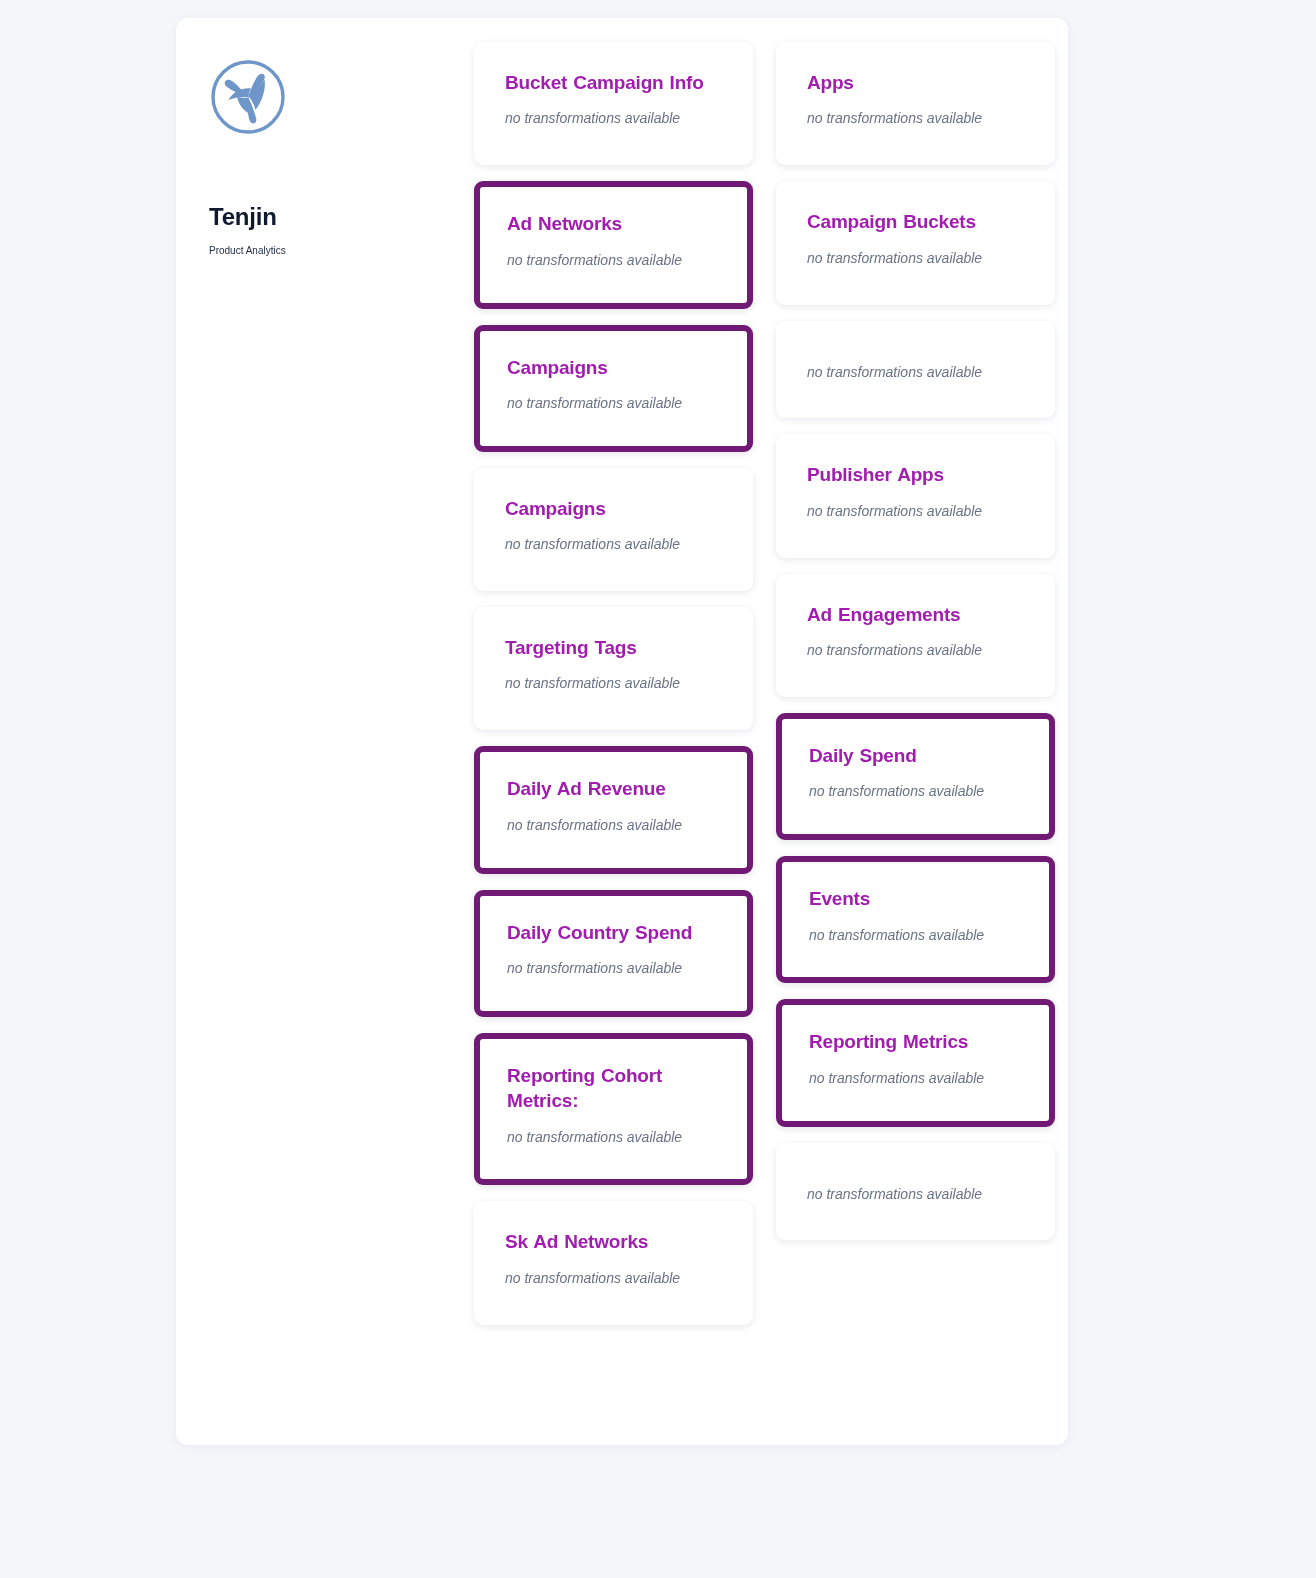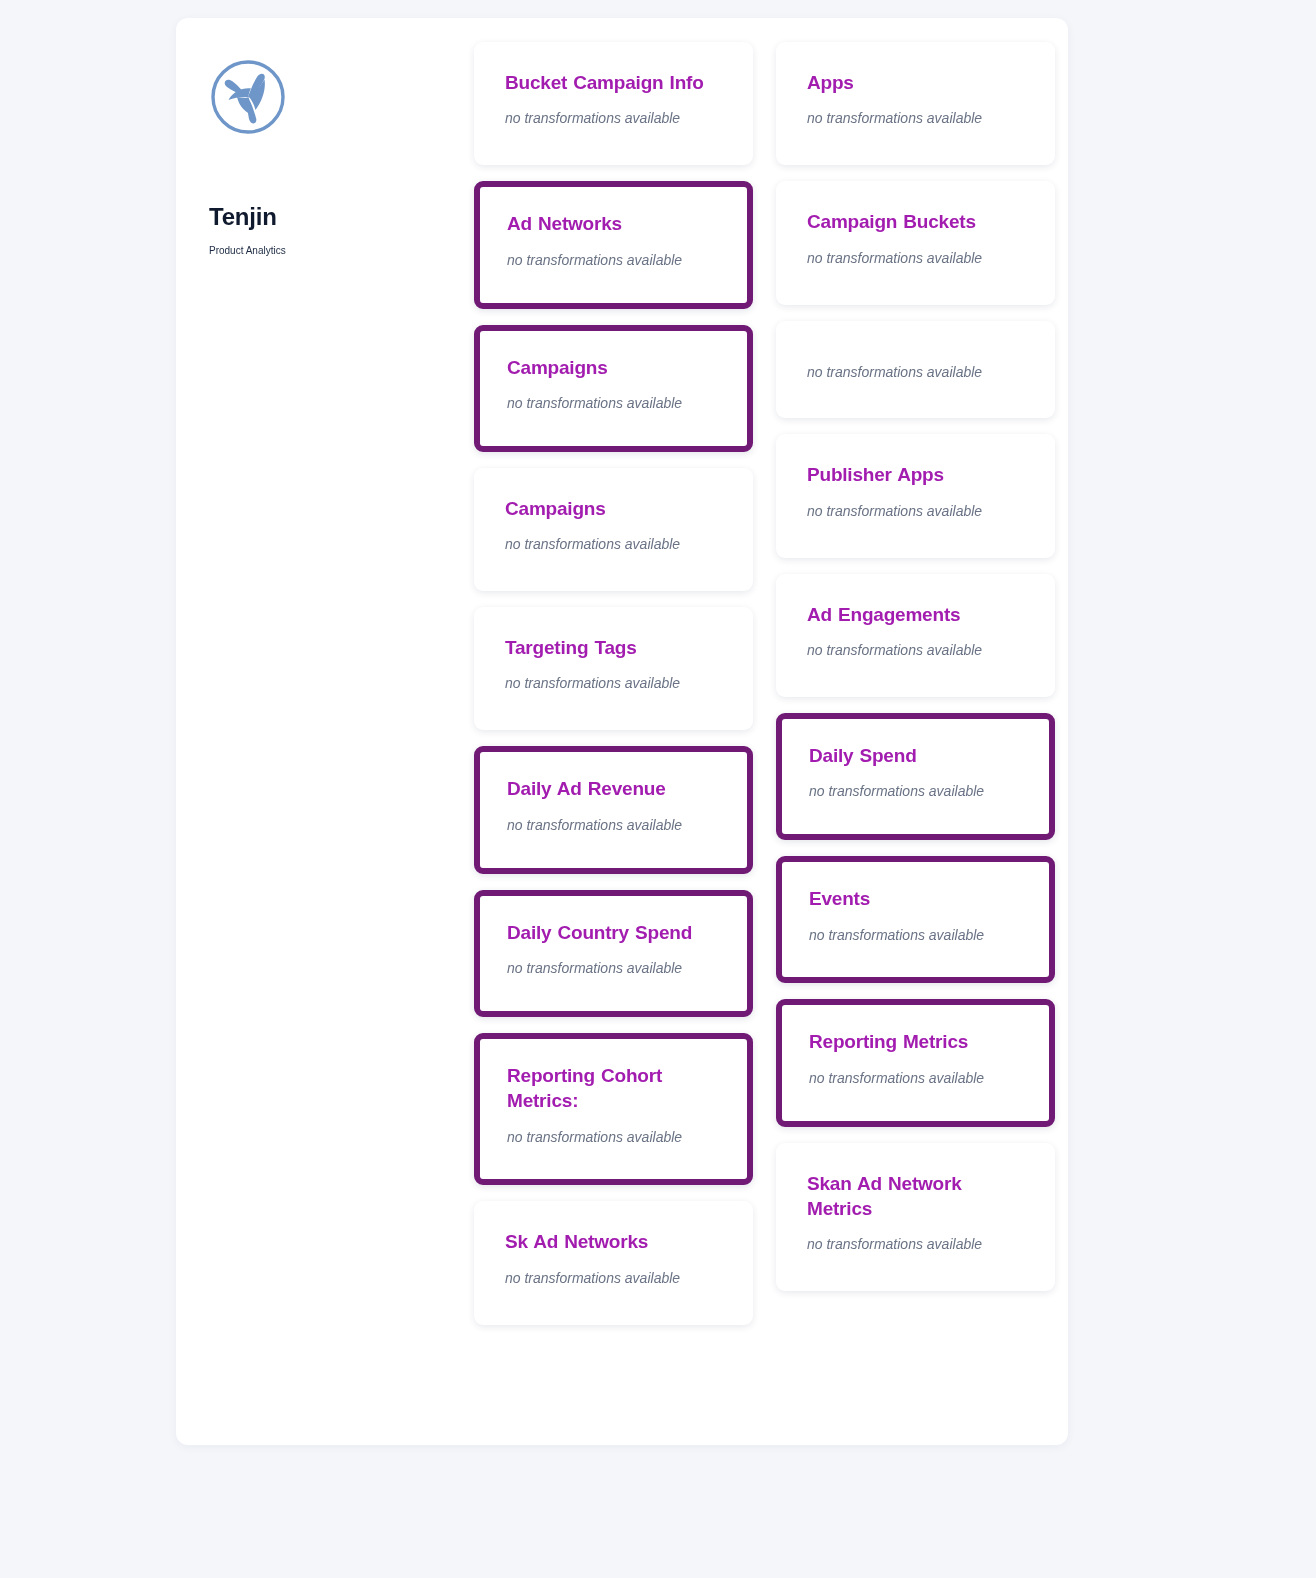--- a/index.html
+++ b/index.html
@@ -248,21 +248,20 @@
             <div class="card-title">Events</div>
             <div class="card-note">no transformations available</div>
             <div class="pad-bottom"></div>
           </div>
           <div class="card selected">
             <div class="card-title">Reporting Metrics</div>
             <div class="card-note">no transformations available</div>
             <div class="pad-bottom"></div>
           </div>
           <div class="card">
-            <div class="card-title">Skan Ad Network Metrics</div>
             <div class="card-note">no transformations available</div>
             <div class="pad-bottom"></div>
           </div>
         </div>
     </div>
 
   </div>
 
   <div class="footer">
     

